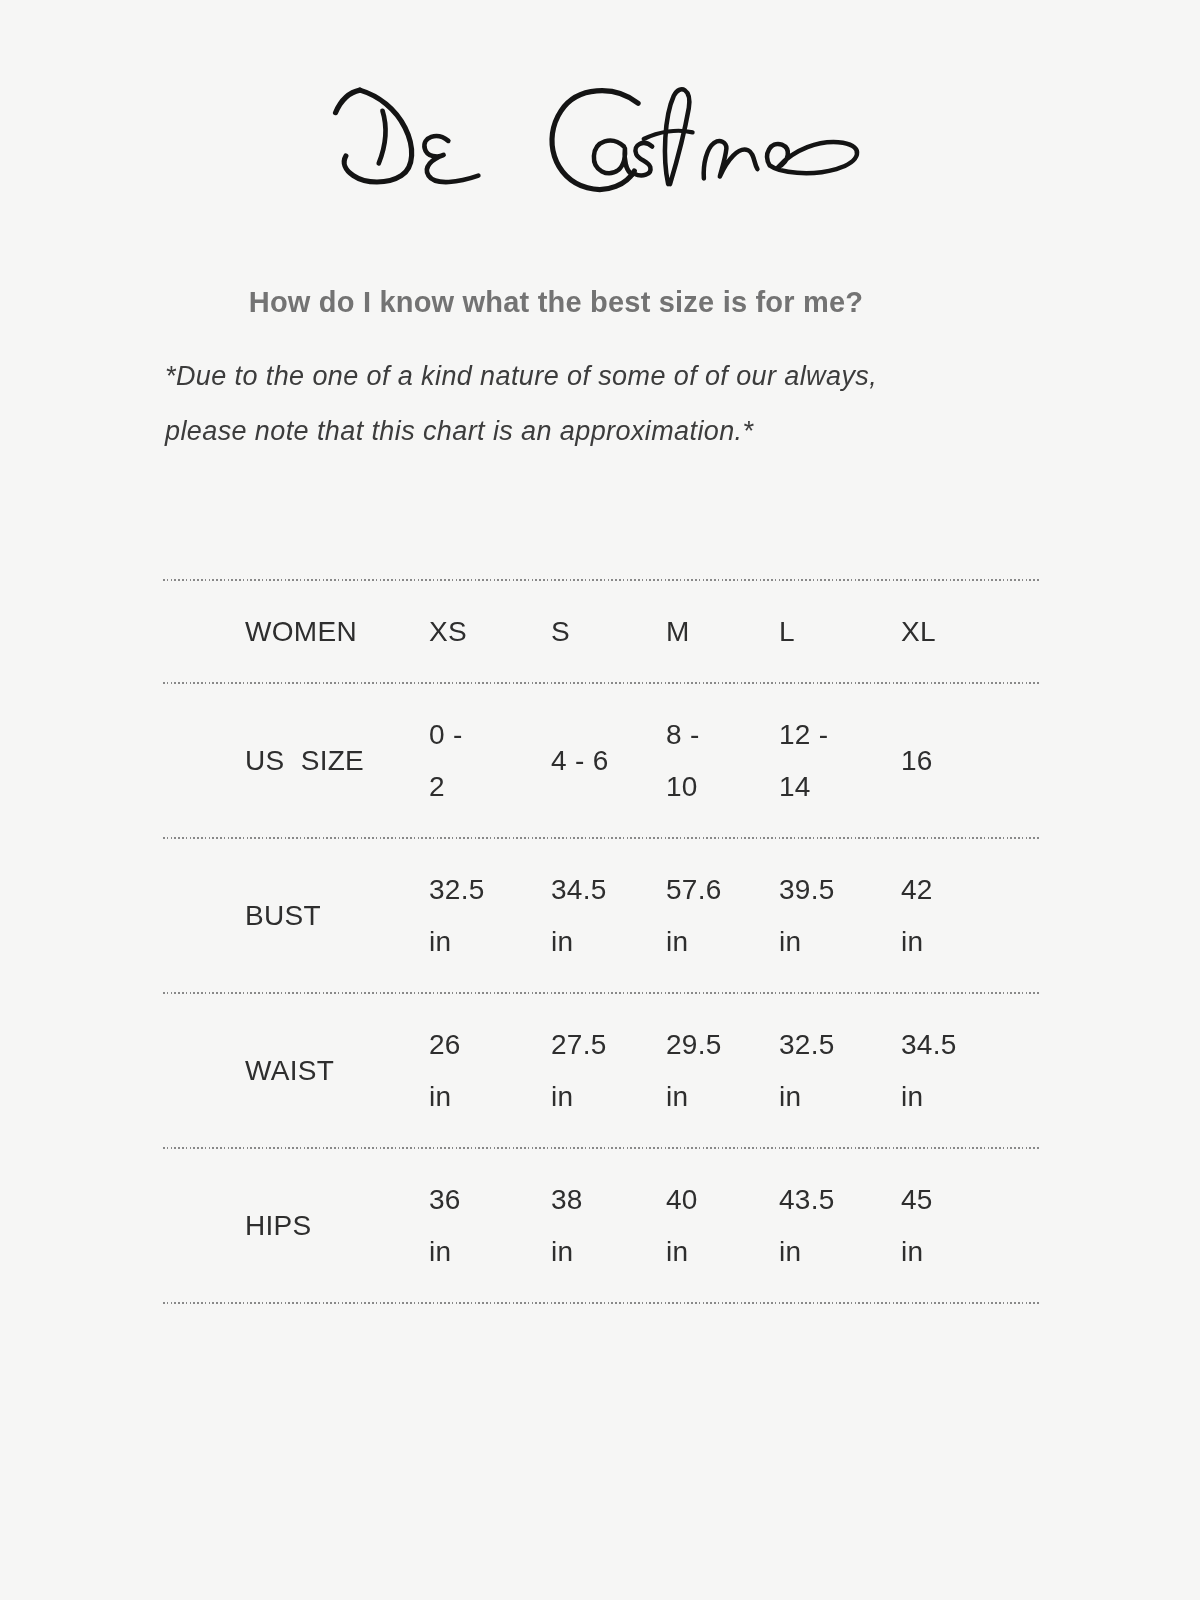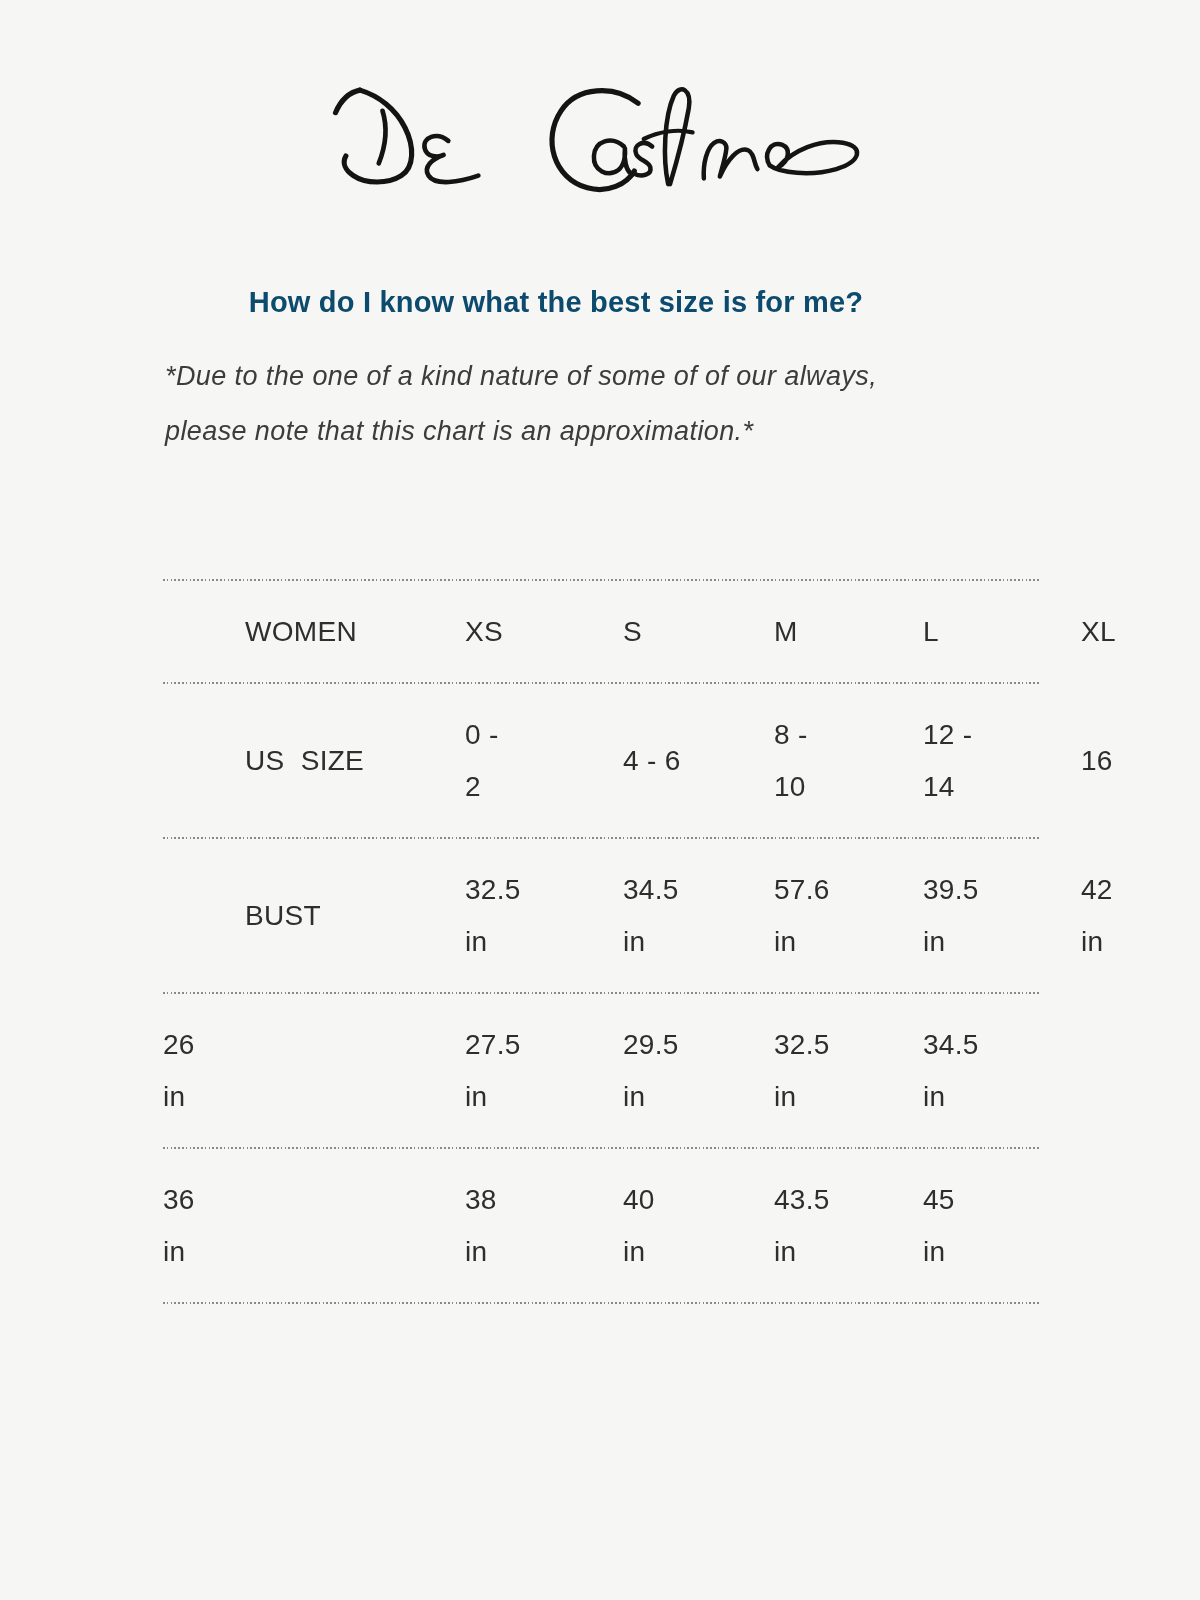--- a/index.html
+++ b/index.html
@@ -12,21 +12,21 @@
   }
   .logo-wrap{
     padding-top:78px;
     display:flex;justify-content:center;
   }
   .logo-svg{width:545px;height:122px;}
   .logo-svg path{fill:none;stroke:#141414;stroke-linecap:round;stroke-linejoin:round;}
 
   .content{margin:86px 0 0 165px;width:782px;}
   .page-title{
-    font-size:29px;font-weight:700;color:#0c4a6e;
+    font-size:29px;font-weight:700;color:#737373;
     text-align:center;margin:0 0 30px 0;letter-spacing:.2px;
   }
   .intro{
     font-size:27px;line-height:52px;margin:0;letter-spacing:.4px;
   }
   .note{
     font-size:27px;font-style:italic;line-height:55px;
     margin:28px 0 0 0;letter-spacing:.4px;
   }
 
@@ -36,21 +36,20 @@
   }
   .rule{
     height:2px;
     background-image:repeating-linear-gradient(to right,
       #898989 0px,#898989 1.6px,transparent 1.6px,transparent 3.8px);
   }
   .trow{
     display:grid;
     grid-template-columns:266px 122px 115px 113px 122px 1fr;
     align-items:center;
-    gap:36px;
   }
   .trow.thead{min-height:101px;}
   .trow.tdata{min-height:153px;}
   .cell{white-space:pre-line;line-height:52px;letter-spacing:.3px;}
   .cell.label{padding-left:82px;white-space:pre;}
 </style>
 </head>
 <body>
 
 <header class="logo-wrap">
@@ -123,35 +122,37 @@
 in</div>
     <div class="cell">39.5
 in</div>
     <div class="cell">42
 in</div>
   </div>
 
   <div class="rule"></div>
 
   <div class="trow tdata">
+    <div class="cell label">WAIST</div>
     <div class="cell">26
 in</div>
     <div class="cell">27.5
 in</div>
     <div class="cell">29.5
 in</div>
     <div class="cell">32.5
 in</div>
     <div class="cell">34.5
 in</div>
   </div>
 
   <div class="rule"></div>
 
   <div class="trow tdata">
+    <div class="cell label">HIPS</div>
     <div class="cell">36
 in</div>
     <div class="cell">38
 in</div>
     <div class="cell">40
 in</div>
     <div class="cell">43.5
 in</div>
     <div class="cell">45
 in</div>

